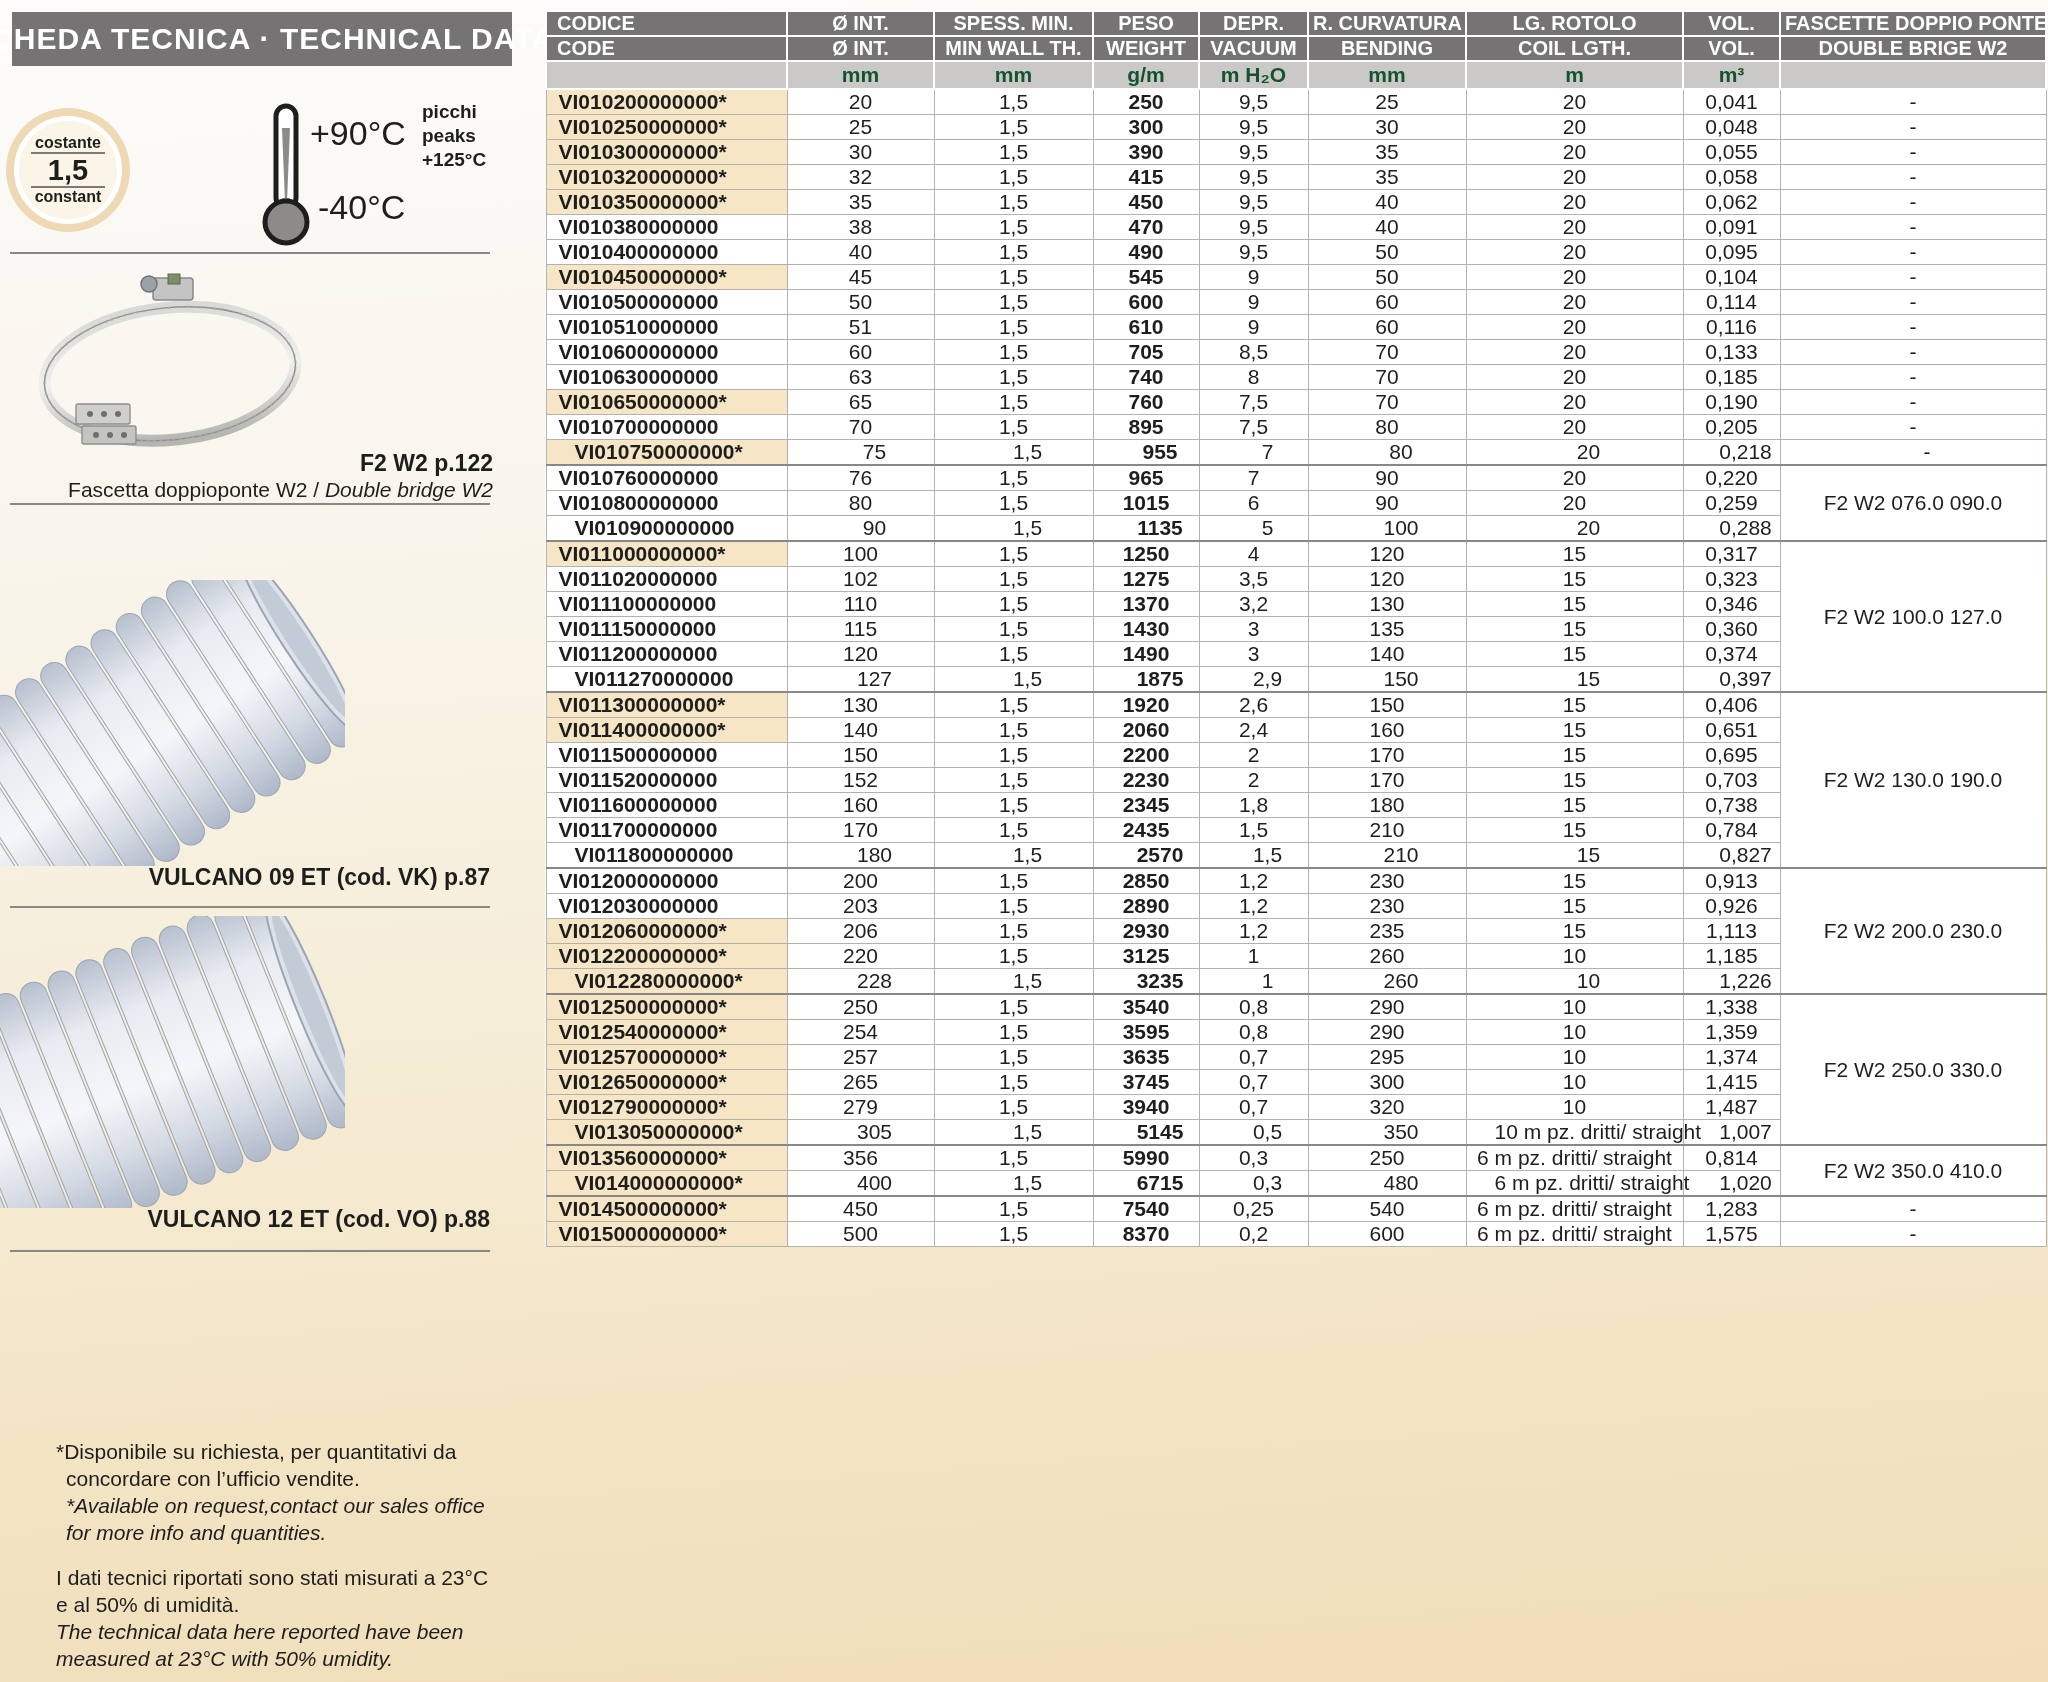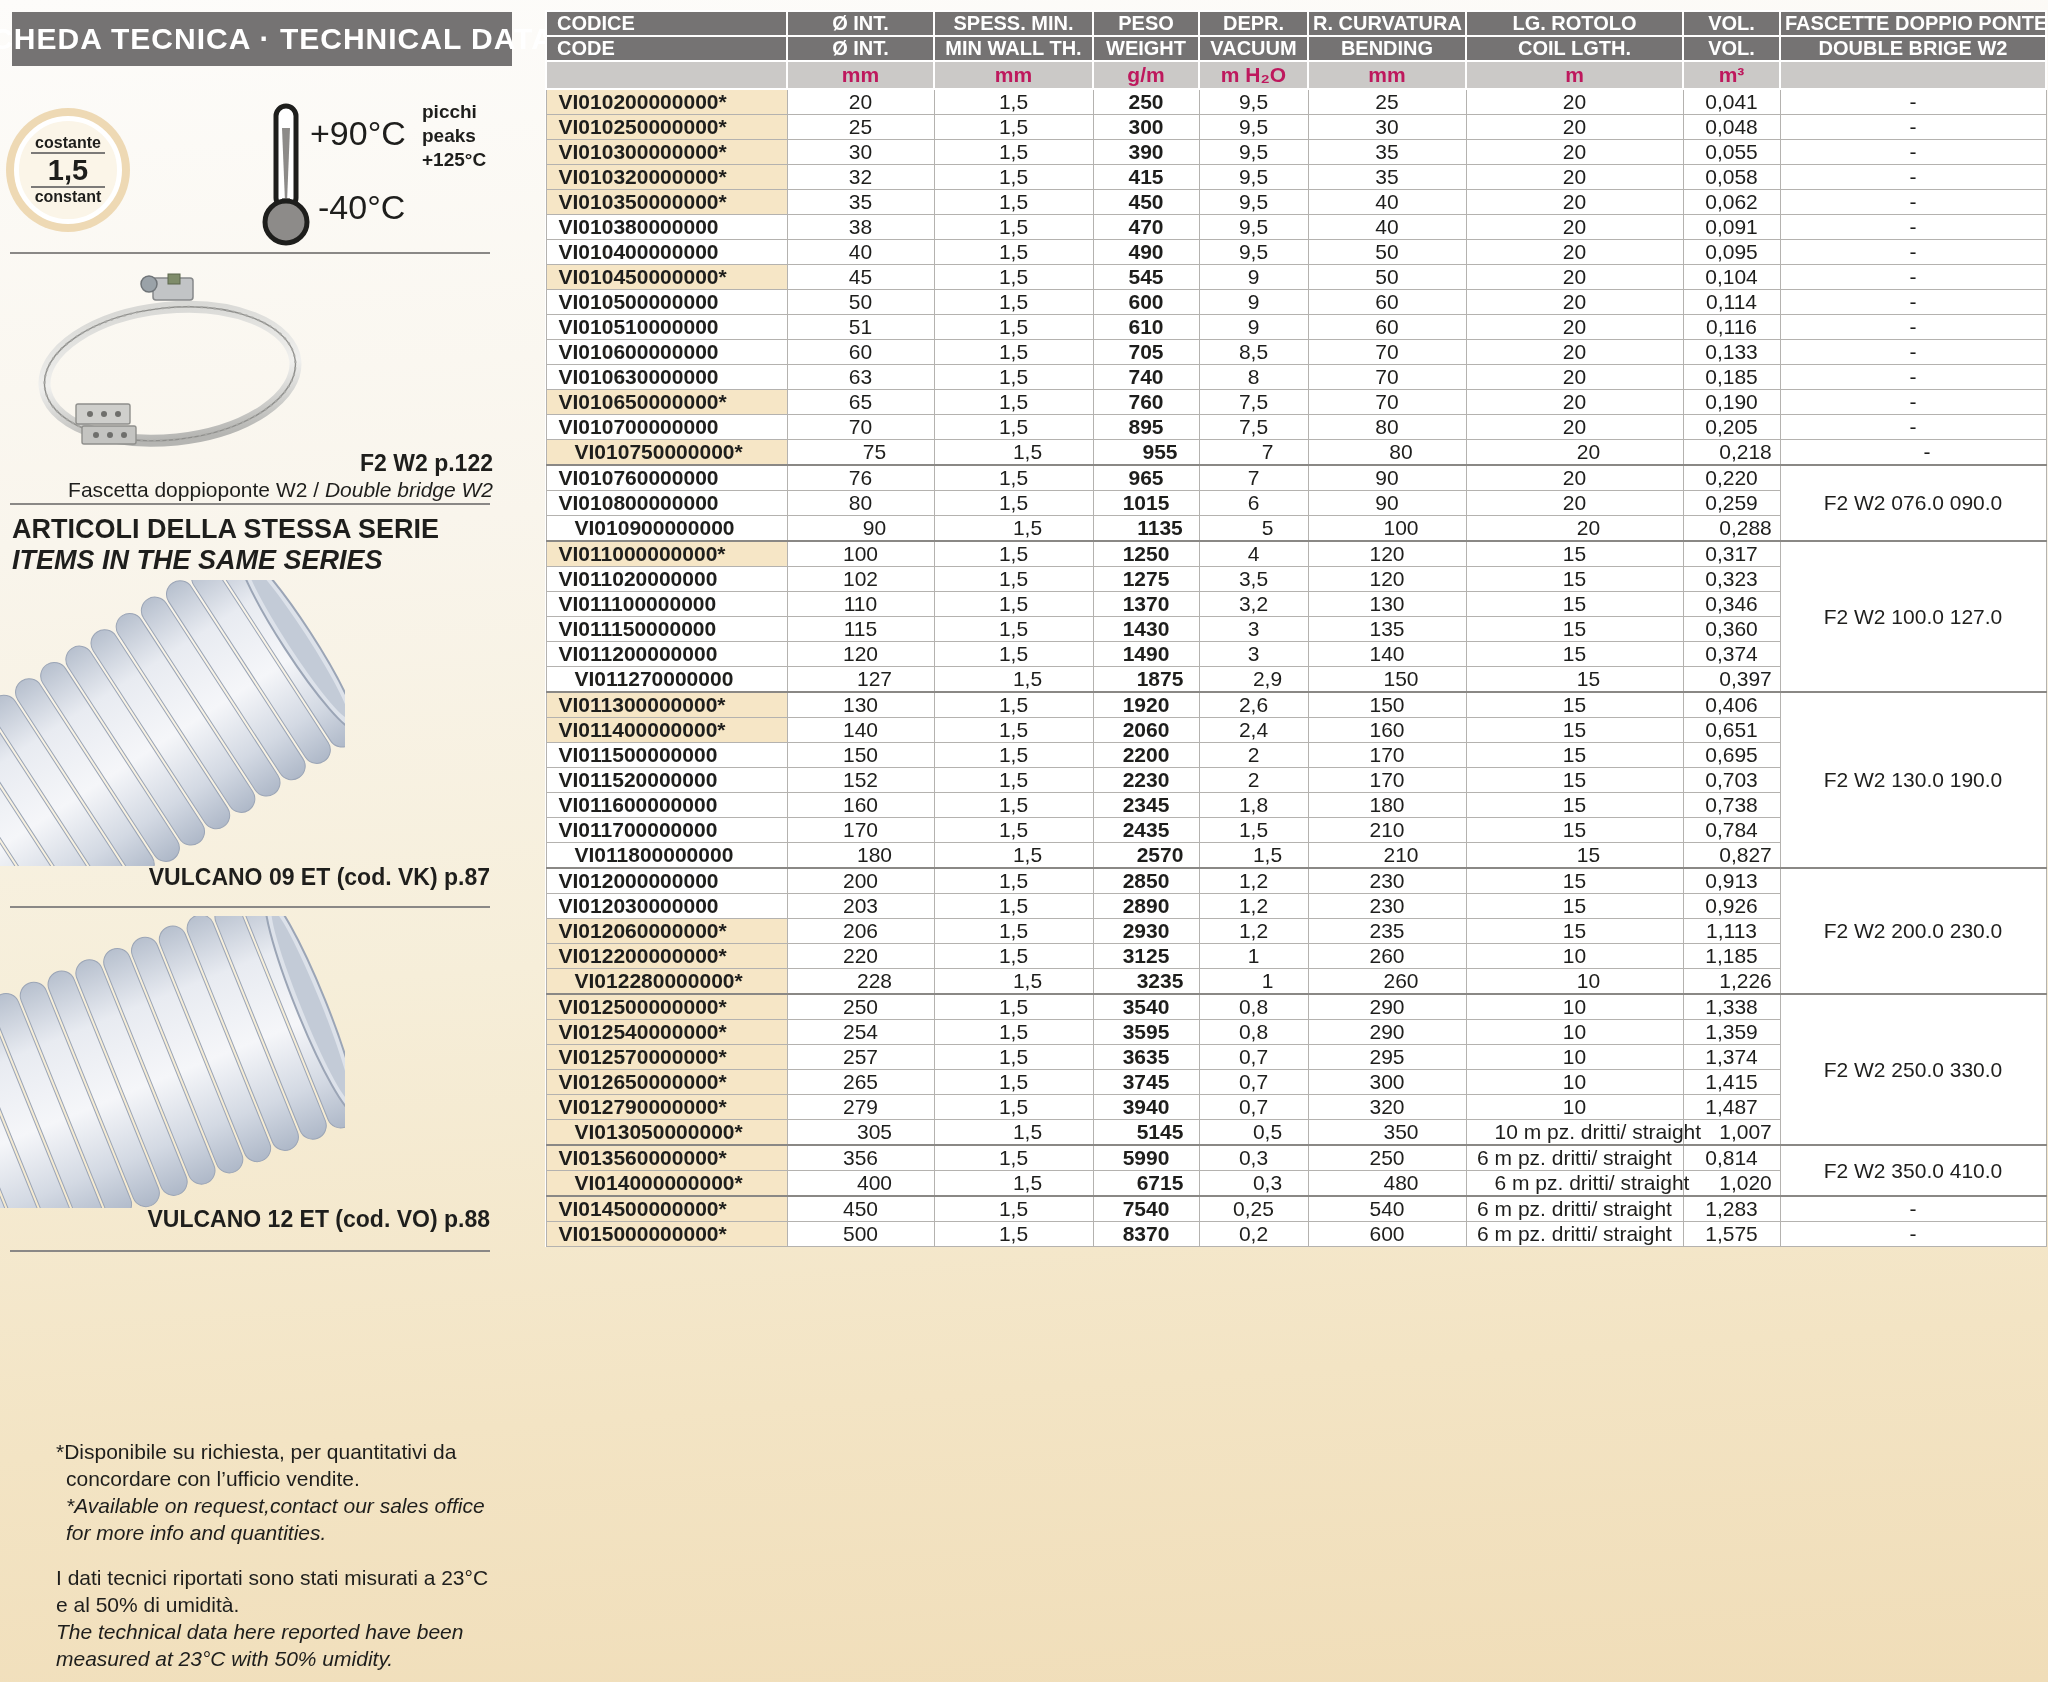--- a/index.html
+++ b/index.html
@@ -56,21 +56,21 @@
   .notes .indent { padding-left:10px; }
   
   .tablewrap { position:absolute; left:545px; top:10px; }
   table { border-collapse:collapse; table-layout:fixed; width:1500px; background:#ffffff; }
   thead th {
     background:#757373; color:#ffffff; font-size:20px; font-weight:bold;
     border:2px solid #ffffff; height:23px; padding:0 4px; text-align:center; white-space:nowrap;
   }
   thead th.left { text-align:left; padding-left:10px; }
   thead td.unit {
-    background:#cbc9c7; color:#be185d; font-size:21px; font-weight:bold; text-align:center;
+    background:#cbc9c7; color:#14532d; font-size:21px; font-weight:bold; text-align:center;
     border:2px solid #ffffff; height:21px; white-space:nowrap;
   }
   tbody td {
     border:1px solid #b4b2af; font-size:21px; text-align:center; height:23.1px;
     padding:0; white-space:nowrap; background:#ffffff;
   }
   tbody td.code { text-align:left; padding-left:12px; font-weight:bold; font-size:21px; }
   tbody td.hl { background:#f6e6c6; }
   tbody td.wt { font-weight:bold; }
   tbody tr.thick td { border-bottom:2px solid #8a8885;padding-left:28px; }
@@ -136,24 +136,20 @@
       <circle cx="106" cy="169" r="3" fill="#6f6f6c"></circle>
   </svg>
 
   <div class="clamp-ref">F2 W2 p.122</div>
   <div class="clamp-caption">
     <span class="it">Fascetta doppioponte W2</span><span> / </span><span class="en">Double bridge W2</span>
   </div>
 
   <div class="rule" id="rule2"></div>
 
-  <div class="series-head">
-    <div class="it">ARTICOLI DELLA STESSA SERIE</div>
-    <div class="en">ITEMS IN THE SAME SERIES</div>
-  </div>
 
   <div class="hosewrap" id="hose1wrap">
     <svg id="hose1svg" width="345" height="286" viewBox="0 0 345 286">
       <defs>
         <linearGradient id="hg1" x1="0" y1="0" x2="0" y2="1">
           <stop offset="0" stop-color="#b7c0ce"></stop>
             <stop offset="0.25" stop-color="#e8ebf1"></stop>
           <stop offset="0.55" stop-color="#f5f6f9"></stop>
             <stop offset="0.8" stop-color="#d3d9e3"></stop>
           <stop offset="1" stop-color="#aeb8c8"></stop>

